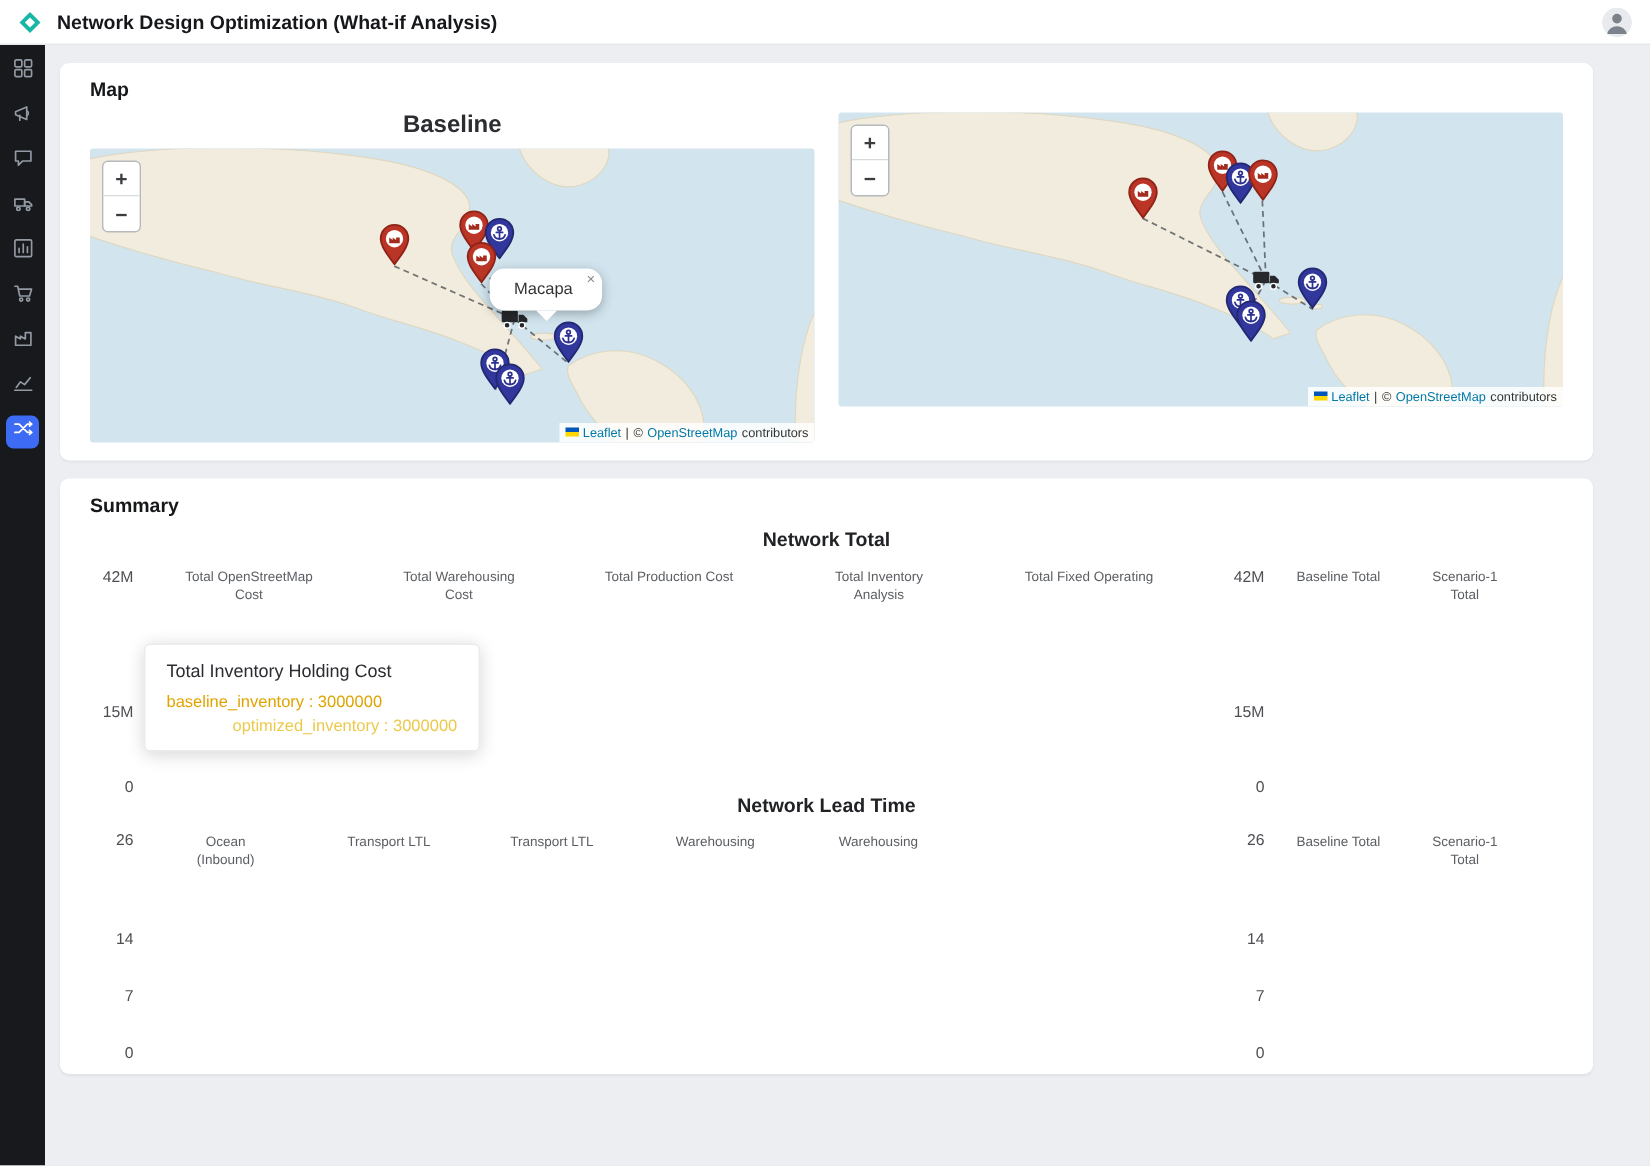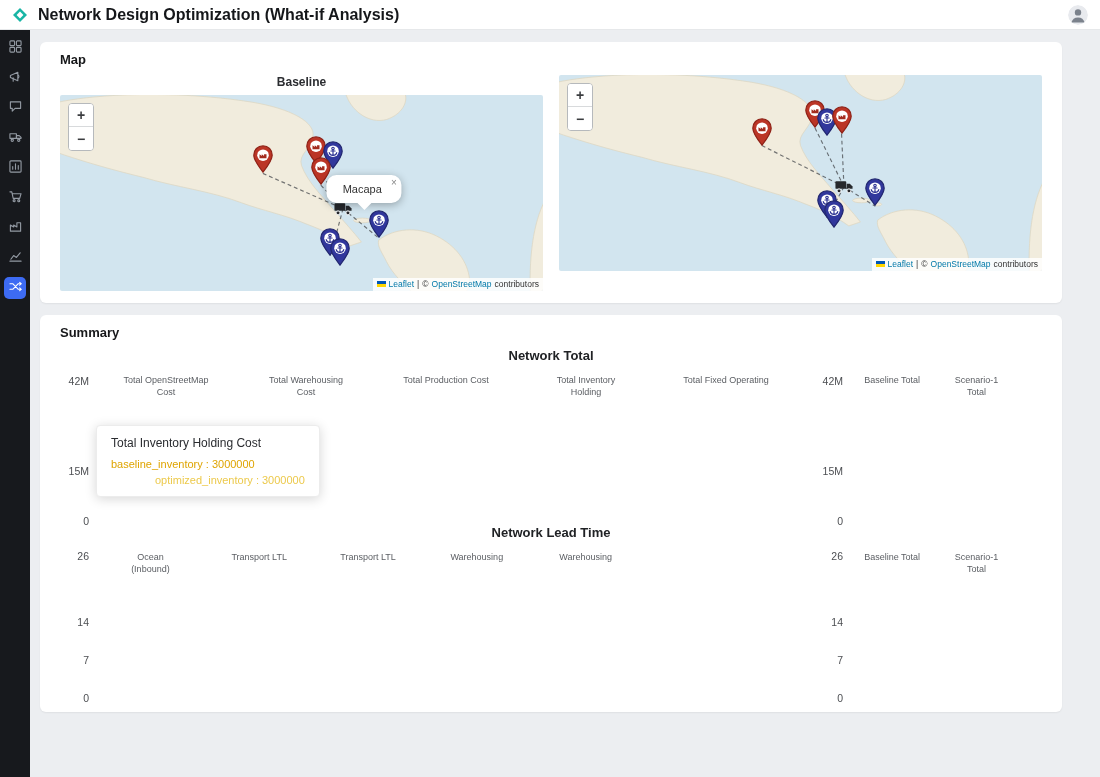--- a/index.html
+++ b/index.html
@@ -2,39 +2,39 @@
 <html><head>
 <meta charset="utf-8">
 <style>
 *{box-sizing:border-box;margin:0;padding:0}
 html,body{width:1100px;height:777px}
 body{background:#eceef1;font-family:"Liberation Sans",sans-serif;overflow:hidden;position:relative}
 
 
 .header{position:absolute;top:0;left:0;width:1100px;height:30px;background:#fff;border-bottom:1px solid #e6e8ea;display:flex;align-items:center;padding:0 12px;z-index:10}
 .logo{width:16px;height:16px;margin-right:10px;display:flex}
-.hdr-title{font-size:16px;font-weight:bold;color:#15171a}
+.hdr-title{font-size:13px;font-weight:bold;color:#15171a}
 .avatar{margin-left:auto;width:20px;height:20px;border-radius:50%;overflow:hidden;display:flex}
 
 
 .sidebar{position:absolute;top:30px;left:0;width:30px;height:747px;background:#17191d;display:flex;flex-direction:column;align-items:center;padding-top:7px;gap:8px;z-index:9}
 .side-item{width:22px;height:22px;border-radius:5px;display:flex;align-items:center;justify-content:center;flex:none}
 .side-item.active{background:#3d6bf3}
 .side-item svg{stroke:#939aa3;fill:none;stroke-width:1.2;stroke-linecap:round;stroke-linejoin:round}
 .side-item.active svg{stroke:#fff}
 
 
 .main{position:absolute;top:30px;left:30px;width:1070px;height:747px;padding:12px 38px 6px 10px;overflow:hidden}
 .card{background:#fff;border-radius:6px;padding:8px 20px 12px;box-shadow:0 1px 2px rgba(0,0,0,.06);margin-bottom:12px}
 .card-title{font-size:13px;font-weight:bold;color:#17181a;margin:2px 0 8px}
 
 
 .maps-row{display:flex;gap:16px}
 .map-panel{flex:1;min-width:0}
-.map-title{text-align:center;font-size:12px;font-weight:bold;color:#2b2d31;margin-bottom:6px}
+.map-title{text-align:center;font-size:16px;font-weight:bold;color:#2b2d31;margin-bottom:6px}
 .map-canvas{position:relative;height:196px;background:#d2e5ef;overflow:hidden;border-radius:2px}
 .map-canvas svg.base{position:absolute;inset:0;width:100%;height:100%}
 .zoomctl{position:absolute;top:8px;left:8px;width:26px;background:#fff;border:1px solid #b6b9bc;border-radius:4px;overflow:hidden;z-index:6}
 .zoomctl button{display:block;width:100%;height:23px;background:#fff;border:0;border-bottom:1px solid #d8dadc;font-size:14px;font-weight:bold;color:#3a3c3f;line-height:1;cursor:pointer}
 .zoomctl button:last-child{border-bottom:0}
 .attribution{position:absolute;right:0;bottom:0;background:rgba(255,255,255,.82);font-size:8.5px;color:#333;padding:1px 4px 2px;z-index:6;display:flex;align-items:center;gap:3px;white-space:nowrap}
 .attribution a{color:#0078a8;text-decoration:none}
 .flag{width:9px;height:6px;display:inline-block;flex:none}
 .flag .b{height:3px;background:#0057b7}.flag .y{height:3px;background:#ffd700}
 .pin{position:absolute;transform:translate(-50%,-100%);z-index:4;line-height:0}
@@ -380,21 +380,21 @@
               <div class="chart-tooltip">
                 <div class="tt-title">Total Inventory Holding Cost</div>
                 <div class="tt-line" style="color: rgb(223, 164, 0);">baseline_inventory : 3000000</div>
                 <div class="tt-line" style="color: rgb(236, 201, 75); margin-left: 44px;">optimized_inventory : 3000000</div>
               </div>
             </div>
             <div class="xlabels">
               <div class="xlabel">Total OpenStreetMap Cost</div>
               <div class="xlabel">Total Warehousing Cost</div>
               <div class="xlabel">Total Production Cost</div>
-              <div class="xlabel">Total Inventory Holding</div>
+              <div class="xlabel">Total Inventory Analysis</div>
               <div class="xlabel">Total Fixed Operating</div>
             </div>
           </div>
       </div>
       <div class="chart right">
         <div class="yaxis">
             <div class="ytick" style="bottom: 0%;">0</div>
             <div class="ytick" style="bottom: 33.3333%;">15M</div>
             <div class="ytick" style="bottom: 93.3333%;">42M</div>
           </div>

